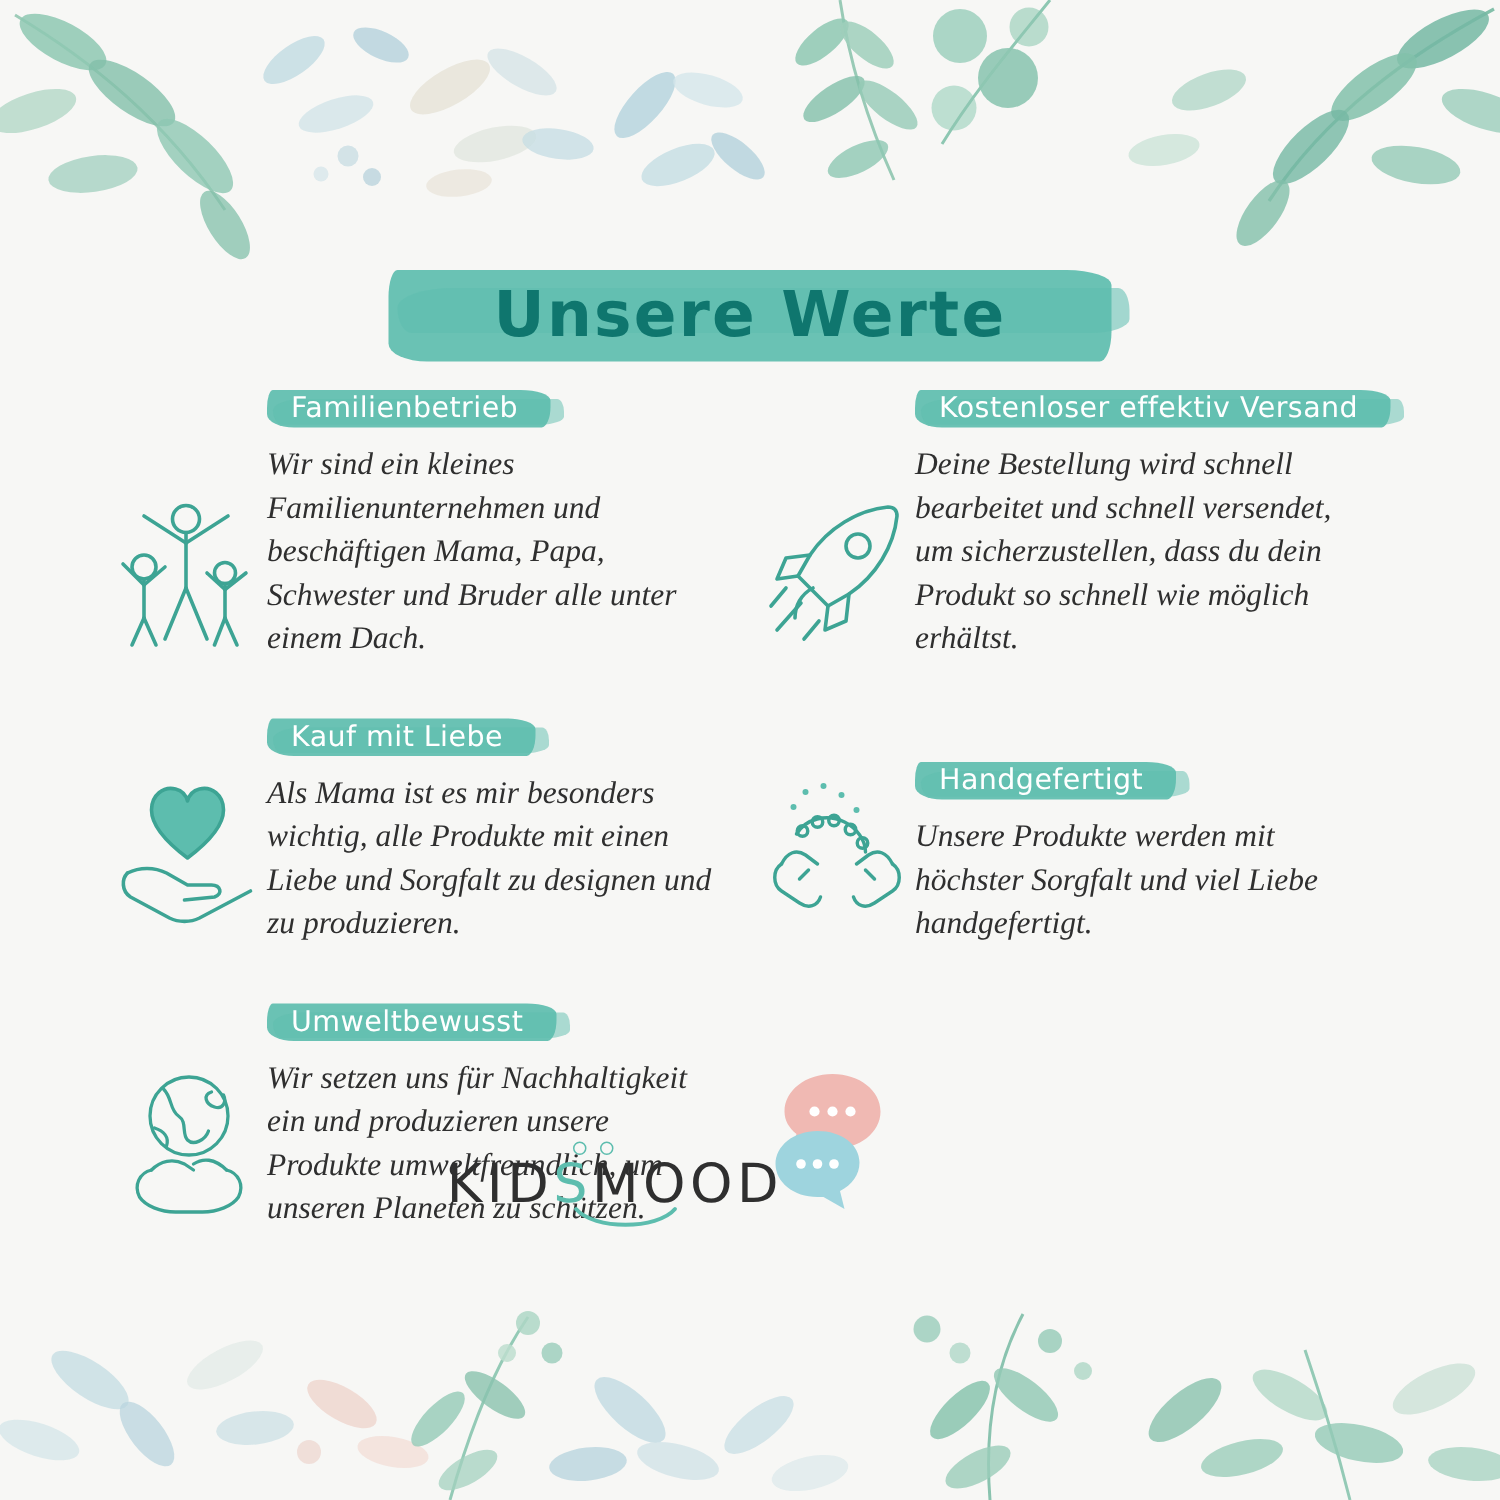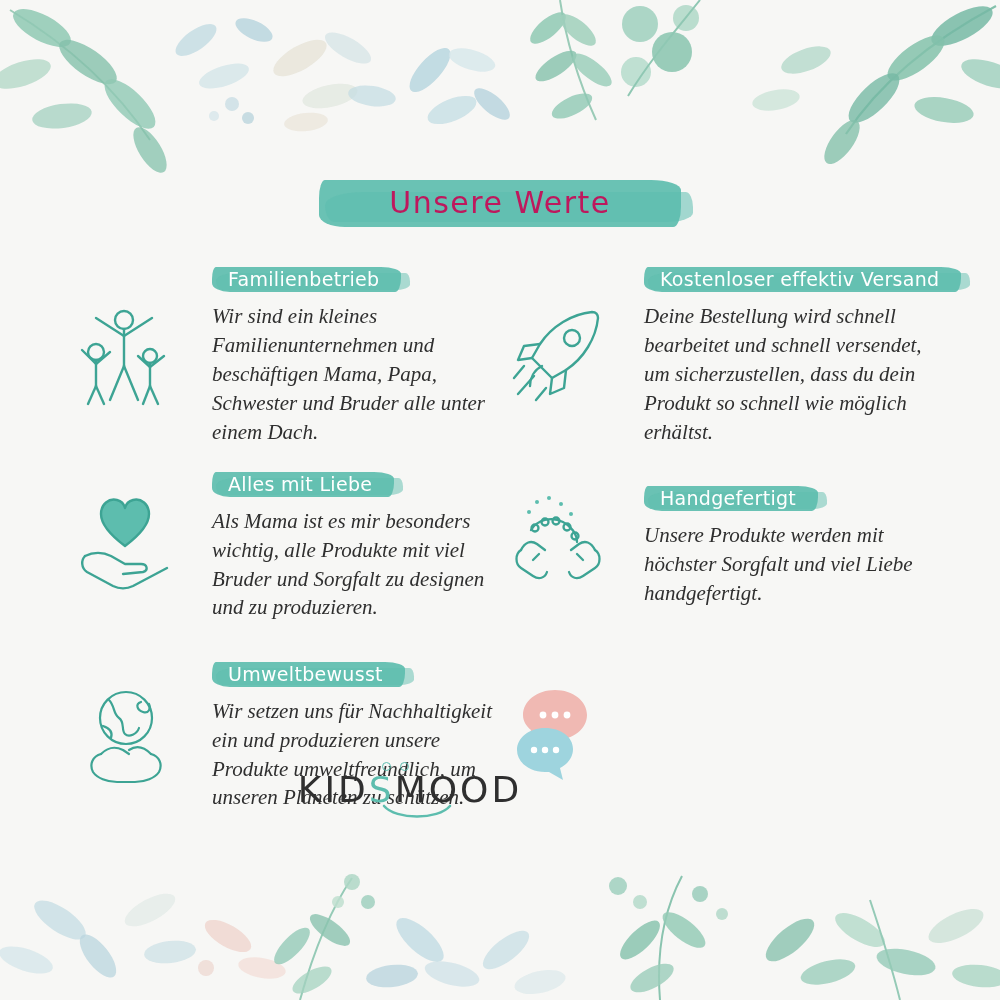--- a/index.html
+++ b/index.html
@@ -57,43 +57,42 @@
     content: "";
     position: absolute;
     left: 6px; right: -12px; top: 16px; height: 30px;
     background: #5dbdae;
     border-radius: 40px 8px 28px 10px / 14px 16px 10px 18px;
     opacity: .55;
   }
   .title-text {
     position: relative;
     z-index: 2;
-    color: #be185d;
+    color: #0f766e;
     font-family: "DejaVu Sans", sans-serif;
-    font-weight: 400;
-    font-size: 30px;
+    font-weight: 700;
+    font-size: 42px;
     letter-spacing: 1.5px;
   }
 
   
   .grid {
     position: absolute;
     top: 272px;
     left: 78px;
     width: 852px;
     display: grid;
     grid-template-columns: 420px 420px;
     column-gap: 12px;
     row-gap: 22px;
   }
   .feature {
     display: flex;
-    align-items: center;
+    align-items: flex-end;
     height: 168px;
-    gap: 34px;
   }
   .feature .icon {
     width: 96px;
     min-width: 96px;
     height: 110px;
     display: flex;
     align-items: flex-start;
     justify-content: center;
     padding-top: 6px;
   }
@@ -361,23 +360,23 @@
     <div class="feature left">
       <div class="icon">
         <svg width="94" height="100" viewBox="0 0 94 100" fill="none" stroke="#3da494" stroke-width="2.4" stroke-linecap="round" stroke-linejoin="round">
           <path d="M46 52 C30 40 22 30 22 20 C22 10 30 4 38 6 C42 7 45 10 46 14 C47 10 50 7 54 6 C62 4 70 10 70 20 C70 30 62 40 46 52 Z" fill="#5dbdae" stroke="#3da494"></path>
           <path d="M6 62 C14 58 24 58 32 62 L46 70 L62 70 C68 70 70 76 64 78 L44 80"></path>
           <path d="M6 62 C2 66 2 74 8 78 L34 92 C40 95 48 95 54 92 L88 74"></path>
         </svg>
       </div>
       <div class="body">
         <span class="label-brush">
-          <span class="label-text">Alles mit Liebe</span>
+          <span class="label-text">Kauf mit Liebe</span>
         </span>
-        <div class="desc">Als Mama ist es mir besonders wichtig, alle Produkte mit viel Bruder und Sorgfalt zu designen und zu produzieren.</div>
+        <div class="desc">Als Mama ist es mir besonders wichtig, alle Produkte mit einen Liebe und Sorgfalt zu designen und zu produzieren.</div>
       </div>
     </div>
 
     <div class="feature left">
       <div class="icon">
         <svg width="94" height="100" viewBox="0 0 94 100" fill="none" stroke="#3da494" stroke-width="2.3" stroke-linecap="round" stroke-linejoin="round">
           <circle cx="26" cy="8" r="2" fill="#5dbdae" stroke="none"></circle>
           <circle cx="38" cy="4" r="2" fill="#5dbdae" stroke="none"></circle>
           <circle cx="50" cy="10" r="2" fill="#5dbdae" stroke="none"></circle>
           <circle cx="18" cy="18" r="2" fill="#5dbdae" stroke="none"></circle>

